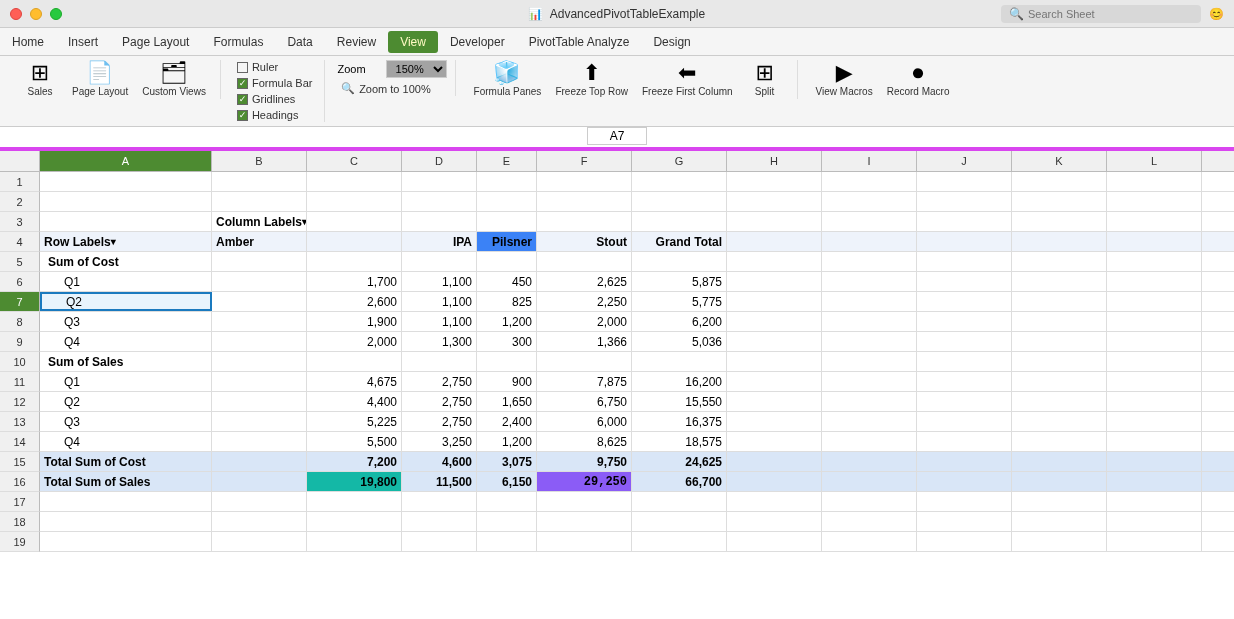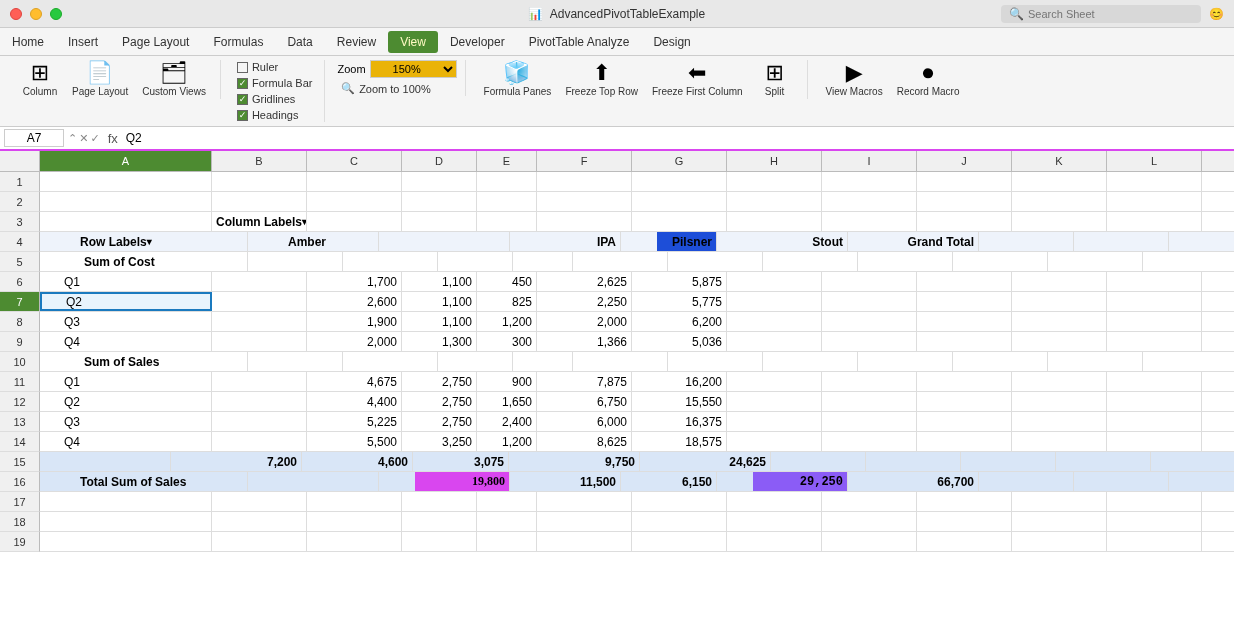--- a/index.html
+++ b/index.html
@@ -69,31 +69,32 @@
       border-radius: 3px;
       min-width: 48px;
     }
     .ribbon-btn .icon { font-size: 22px; line-height: 1; }
     .ribbon-btn .label { font-size: 10px; color: #333; text-align: center; }
     .ribbon-small { display: flex; flex-direction: column; gap: 2px; }
     .ribbon-small-item { display: flex; align-items: center; gap: 4px; font-size: 11px; color: #333; cursor: pointer; padding: 1px 4px; }
     .checkbox-icon { width: 11px; height: 11px; border: 1px solid #666; display: inline-flex; align-items: center; justify-content: center; font-size: 9px; }
     .zoom-group { display: flex; flex-direction: column; gap: 3px; }
     .zoom-row { display: flex; align-items: center; gap: 4px; font-size: 11px; }
-    .zoom-select { font-size: 11px; padding: 1px 18px; border: 1px solid #ccc; background: #eab308; }
+    .zoom-select { font-size: 11px; padding: 1px 5px; border: 1px solid #ccc; background: #a3a3a3; margin-left: 16px; }
 
     
     .formula-bar {
       display: flex;
       align-items: center;
       height: 24px;
       background: white;
-      border-bottom: 2px solid #d946ef;
+      border-bottom: 4px solid #d946ef;
       padding: 0 4px;
       gap: 4px;
+      flex-direction: column;
     }
     .cell-ref {
       width: 60px;
       border: 1px solid #ccc;
       padding: 1px 4px;
       font-size: 12px;
       text-align: center;
     }
     .formula-icon { color: #555; font-size: 13px; padding: 0 4px; }
     .formula-input { flex: 1; border: none; outline: none; font-size: 12px; }
@@ -135,21 +136,21 @@
       border-right: 1px solid #ddd;
       padding: 0 4px;
       font-size: 12px;
       display: flex;
       align-items: center;
       overflow: hidden;
       white-space: nowrap;
     }
     .cell.selected { border: 2px solid #1a7abf; background: #e8f4fd; }
     .cell.right { justify-content: flex-end; }
-    .cell.bold { font-weight: bold; margin-left: 36px; }
+    .cell.bold { font-weight: bold; }
 
     
     .col-a { width: 172px; min-width: 172px; }
     .col-b { width: 95px; min-width: 95px; }
     .col-c { width: 95px; min-width: 95px; }
     .col-d { width: 75px; min-width: 75px; }
     .col-e { width: 60px; min-width: 60px; }
     .col-f { width: 95px; min-width: 95px; }
     .col-g { width: 95px; min-width: 95px; }
     .col-h { width: 95px; min-width: 95px; }
@@ -197,21 +198,21 @@
     <div class="menu-item">Developer</div>
     <div class="menu-item">PivotTable Analyze</div>
     <div class="menu-item">Design</div>
   </div>
 
   <div class="ribbon">
 
     <div class="ribbon-group">
       <div class="ribbon-btn">
         <div class="icon">⊞</div>
-        <div class="label">Column</div>
+        <div class="label">Sales</div>
       </div>
       <div class="ribbon-btn">
         <div class="icon">📄</div>
         <div class="label">Page Layout</div>
       </div>
       <div class="ribbon-btn">
         <div class="icon">🗂</div>
         <div class="label">Custom Views</div>
       </div>
     </div>
@@ -388,21 +389,21 @@
             <div class="cell col-k"></div>
             <div class="cell col-l"></div>
             <div class="cell col-m"></div>
           </div>
 
           <div class="grid-row header-row" style="background:#eef3fb;">
             <div class="cell col-a bold" style="background:#eef3fb;">Row Labels <span style="font-size:10px;">▾</span></div>
             <div class="cell col-b bold" style="background:#eef3fb;">Amber</div>
             <div class="cell col-c bold right" style="background:#eef3fb;"></div>
             <div class="cell col-d bold right" style="background:#eef3fb;">IPA</div>
-            <div class="cell col-e bold right" style="background:#1d4ed8;">Pilsner</div>
+            <div class="cell col-e bold right" style="background:#3b82f6;">Pilsner</div>
             <div class="cell col-f bold right" style="background:#eef3fb;">Stout</div>
             <div class="cell col-g bold right" style="background:#eef3fb;">Grand Total</div>
             <div class="cell col-h"></div>
             <div class="cell col-i"></div>
             <div class="cell col-j"></div>
             <div class="cell col-k"></div>
             <div class="cell col-l"></div>
             <div class="cell col-m"></div>
           </div>
 
@@ -560,38 +561,39 @@
             <div class="cell col-g right">18,575</div>
             <div class="cell col-h"></div>
             <div class="cell col-i"></div>
             <div class="cell col-j"></div>
             <div class="cell col-k"></div>
             <div class="cell col-l"></div>
             <div class="cell col-m"></div>
           </div>
 
           <div class="grid-row total-row" style="background:#d9e6f7;">
+            <div class="cell col-a bold" style="background:#d9e6f7;">Total Sum of Cost</div>
             <div class="cell col-b right bold" style="background:#d9e6f7;"></div>
             <div class="cell col-c right bold" style="background:#d9e6f7;">7,200</div>
             <div class="cell col-d right bold" style="background:#d9e6f7;">4,600</div>
             <div class="cell col-e right bold" style="background:#d9e6f7;">3,075</div>
             <div class="cell col-f right bold" style="background:#d9e6f7;">9,750</div>
             <div class="cell col-g right bold" style="background:#d9e6f7;">24,625</div>
             <div class="cell col-h"></div>
             <div class="cell col-i"></div>
             <div class="cell col-j"></div>
             <div class="cell col-k"></div>
             <div class="cell col-l"></div>
             <div class="cell col-m"></div>
           </div>
 
           <div class="grid-row total-row" style="background:#d9e6f7;">
             <div class="cell col-a bold" style="background:#d9e6f7;">Total Sum of Sales</div>
             <div class="cell col-b right bold" style="background:#d9e6f7;"></div>
-            <div class="cell col-c right bold" style="background:#d946ef;font-family:Liberation Serif, serif;">19,800</div>
+            <div class="cell col-c right bold" style="background:#14b8a6;">19,800</div>
             <div class="cell col-d right bold" style="background:#d9e6f7;">11,500</div>
             <div class="cell col-e right bold" style="background:#d9e6f7;">6,150</div>
             <div class="cell col-f right bold" style="background:#8b5cf6;font-family:Liberation Mono, monospace;">29,250</div>
             <div class="cell col-g right bold" style="background:#d9e6f7;">66,700</div>
             <div class="cell col-h"></div>
             <div class="cell col-i"></div>
             <div class="cell col-j"></div>
             <div class="cell col-k"></div>
             <div class="cell col-l"></div>
             <div class="cell col-m"></div>

